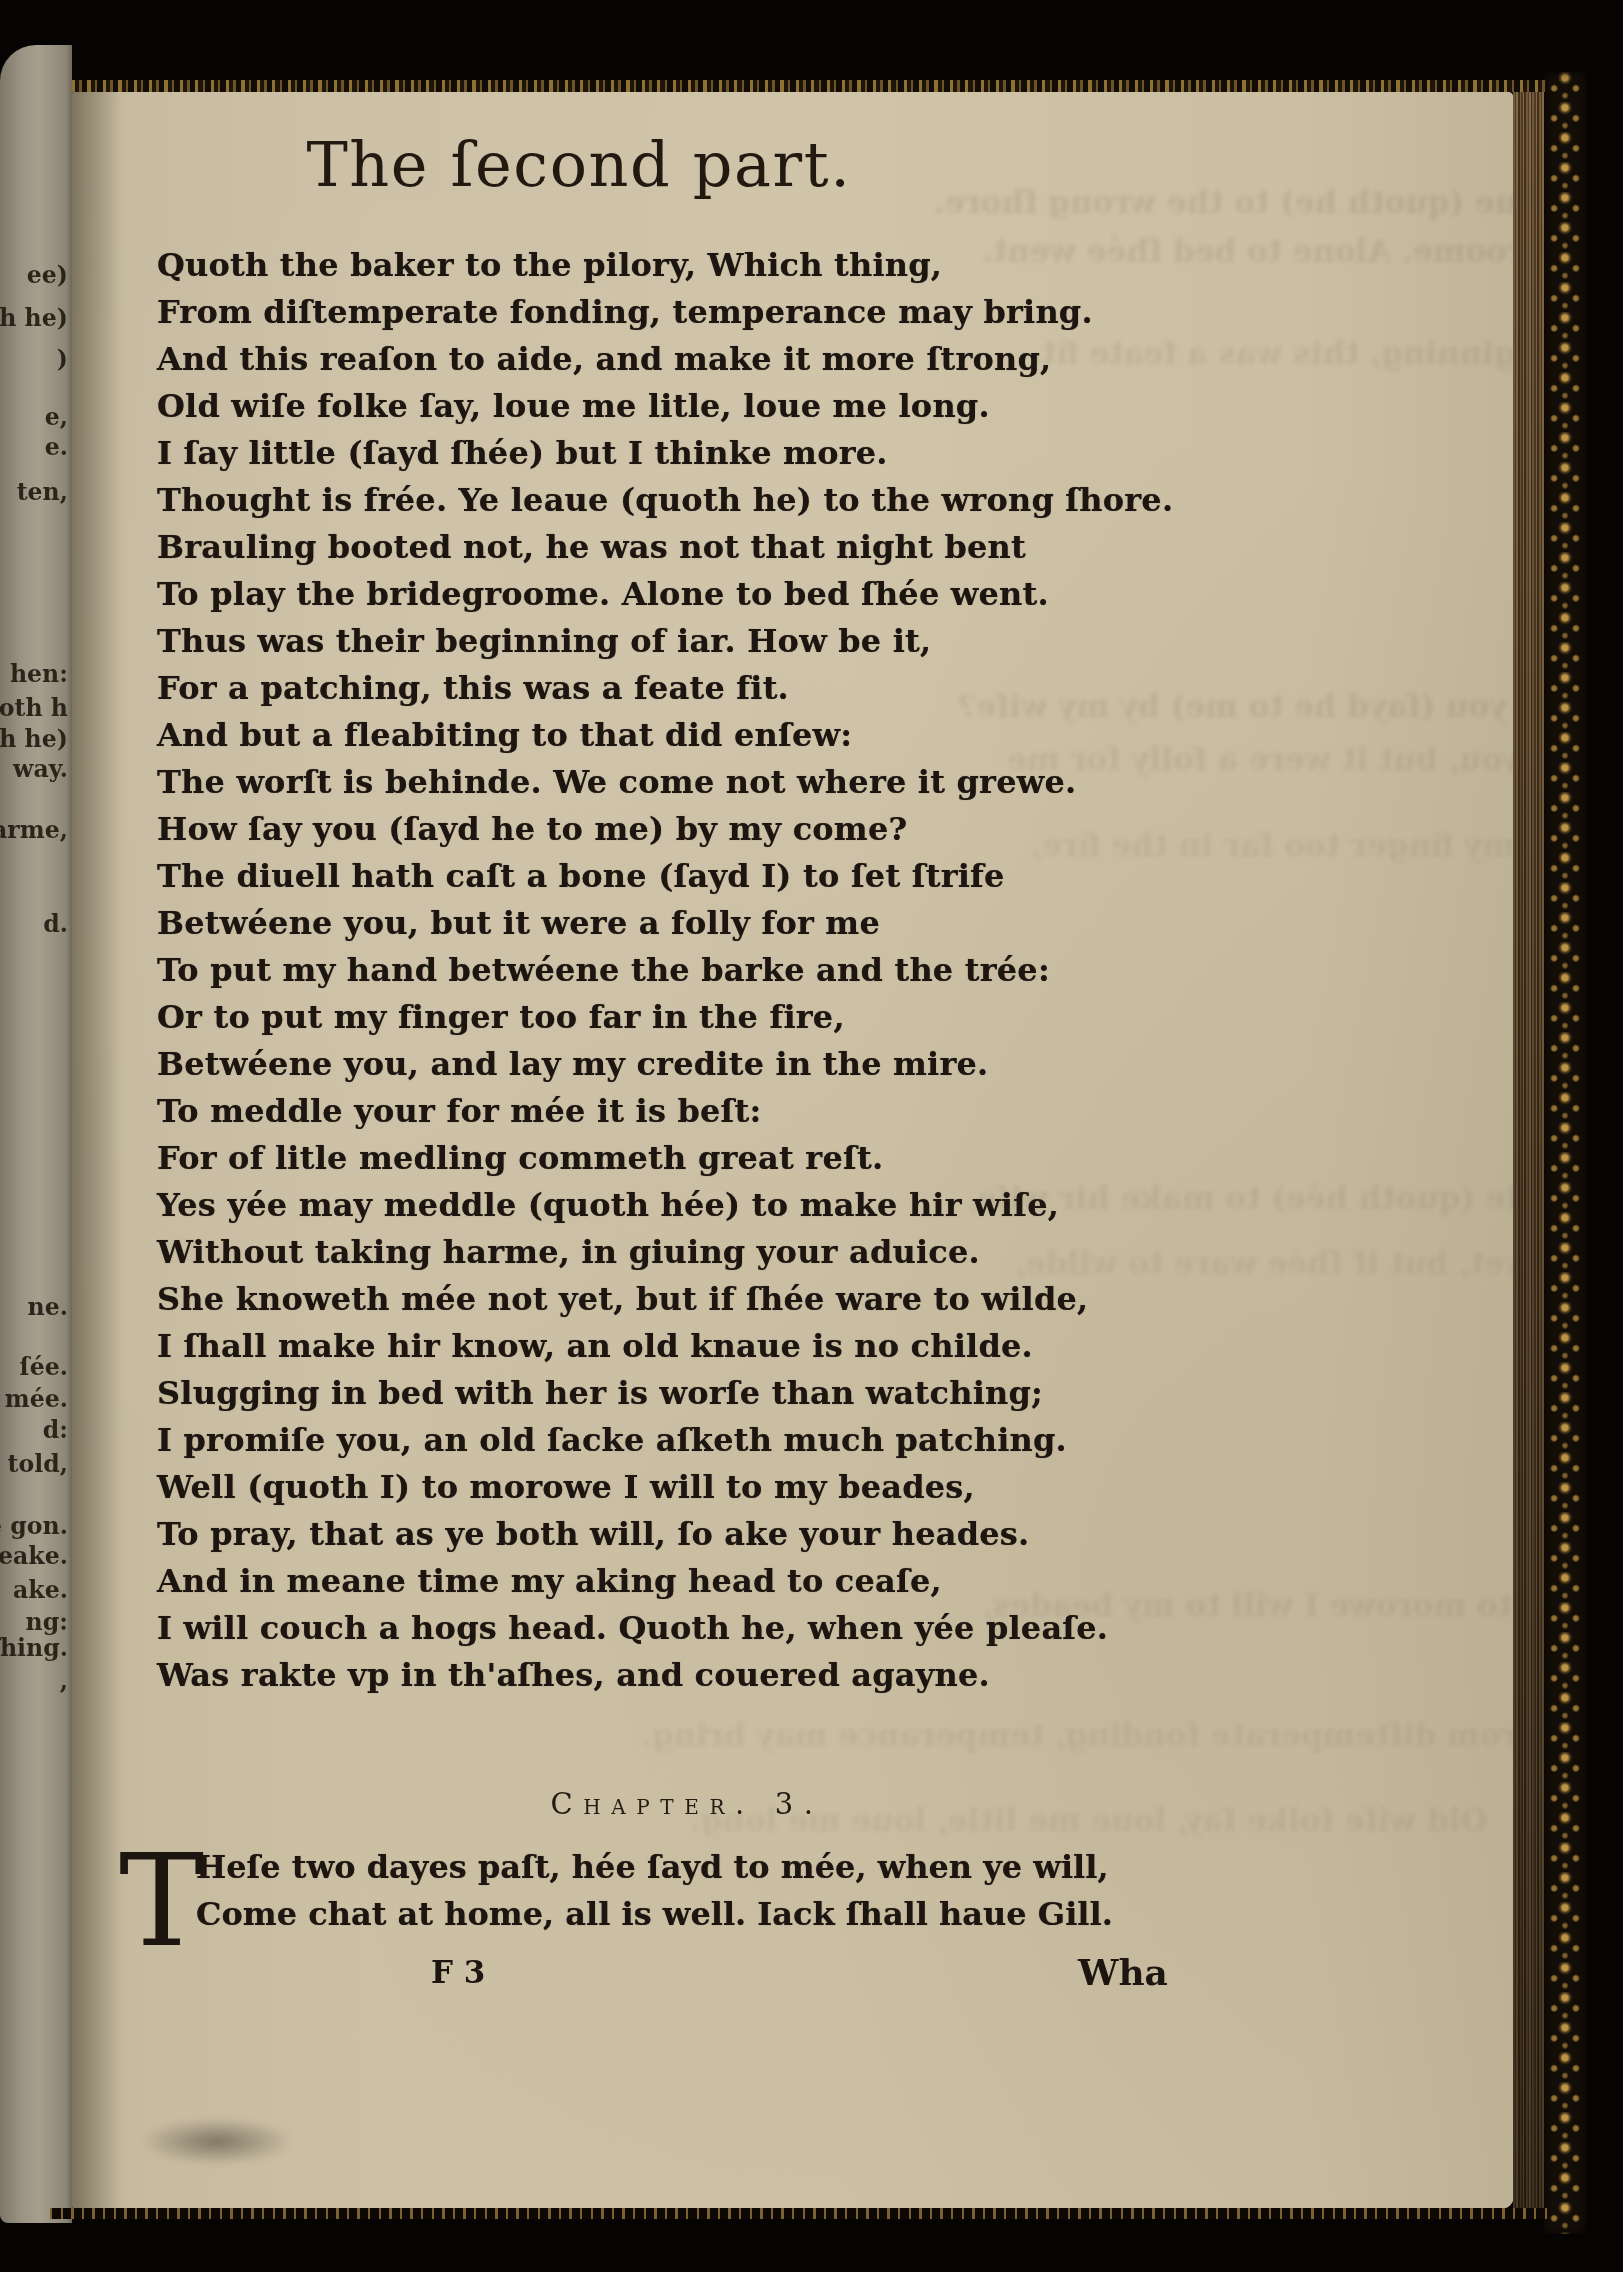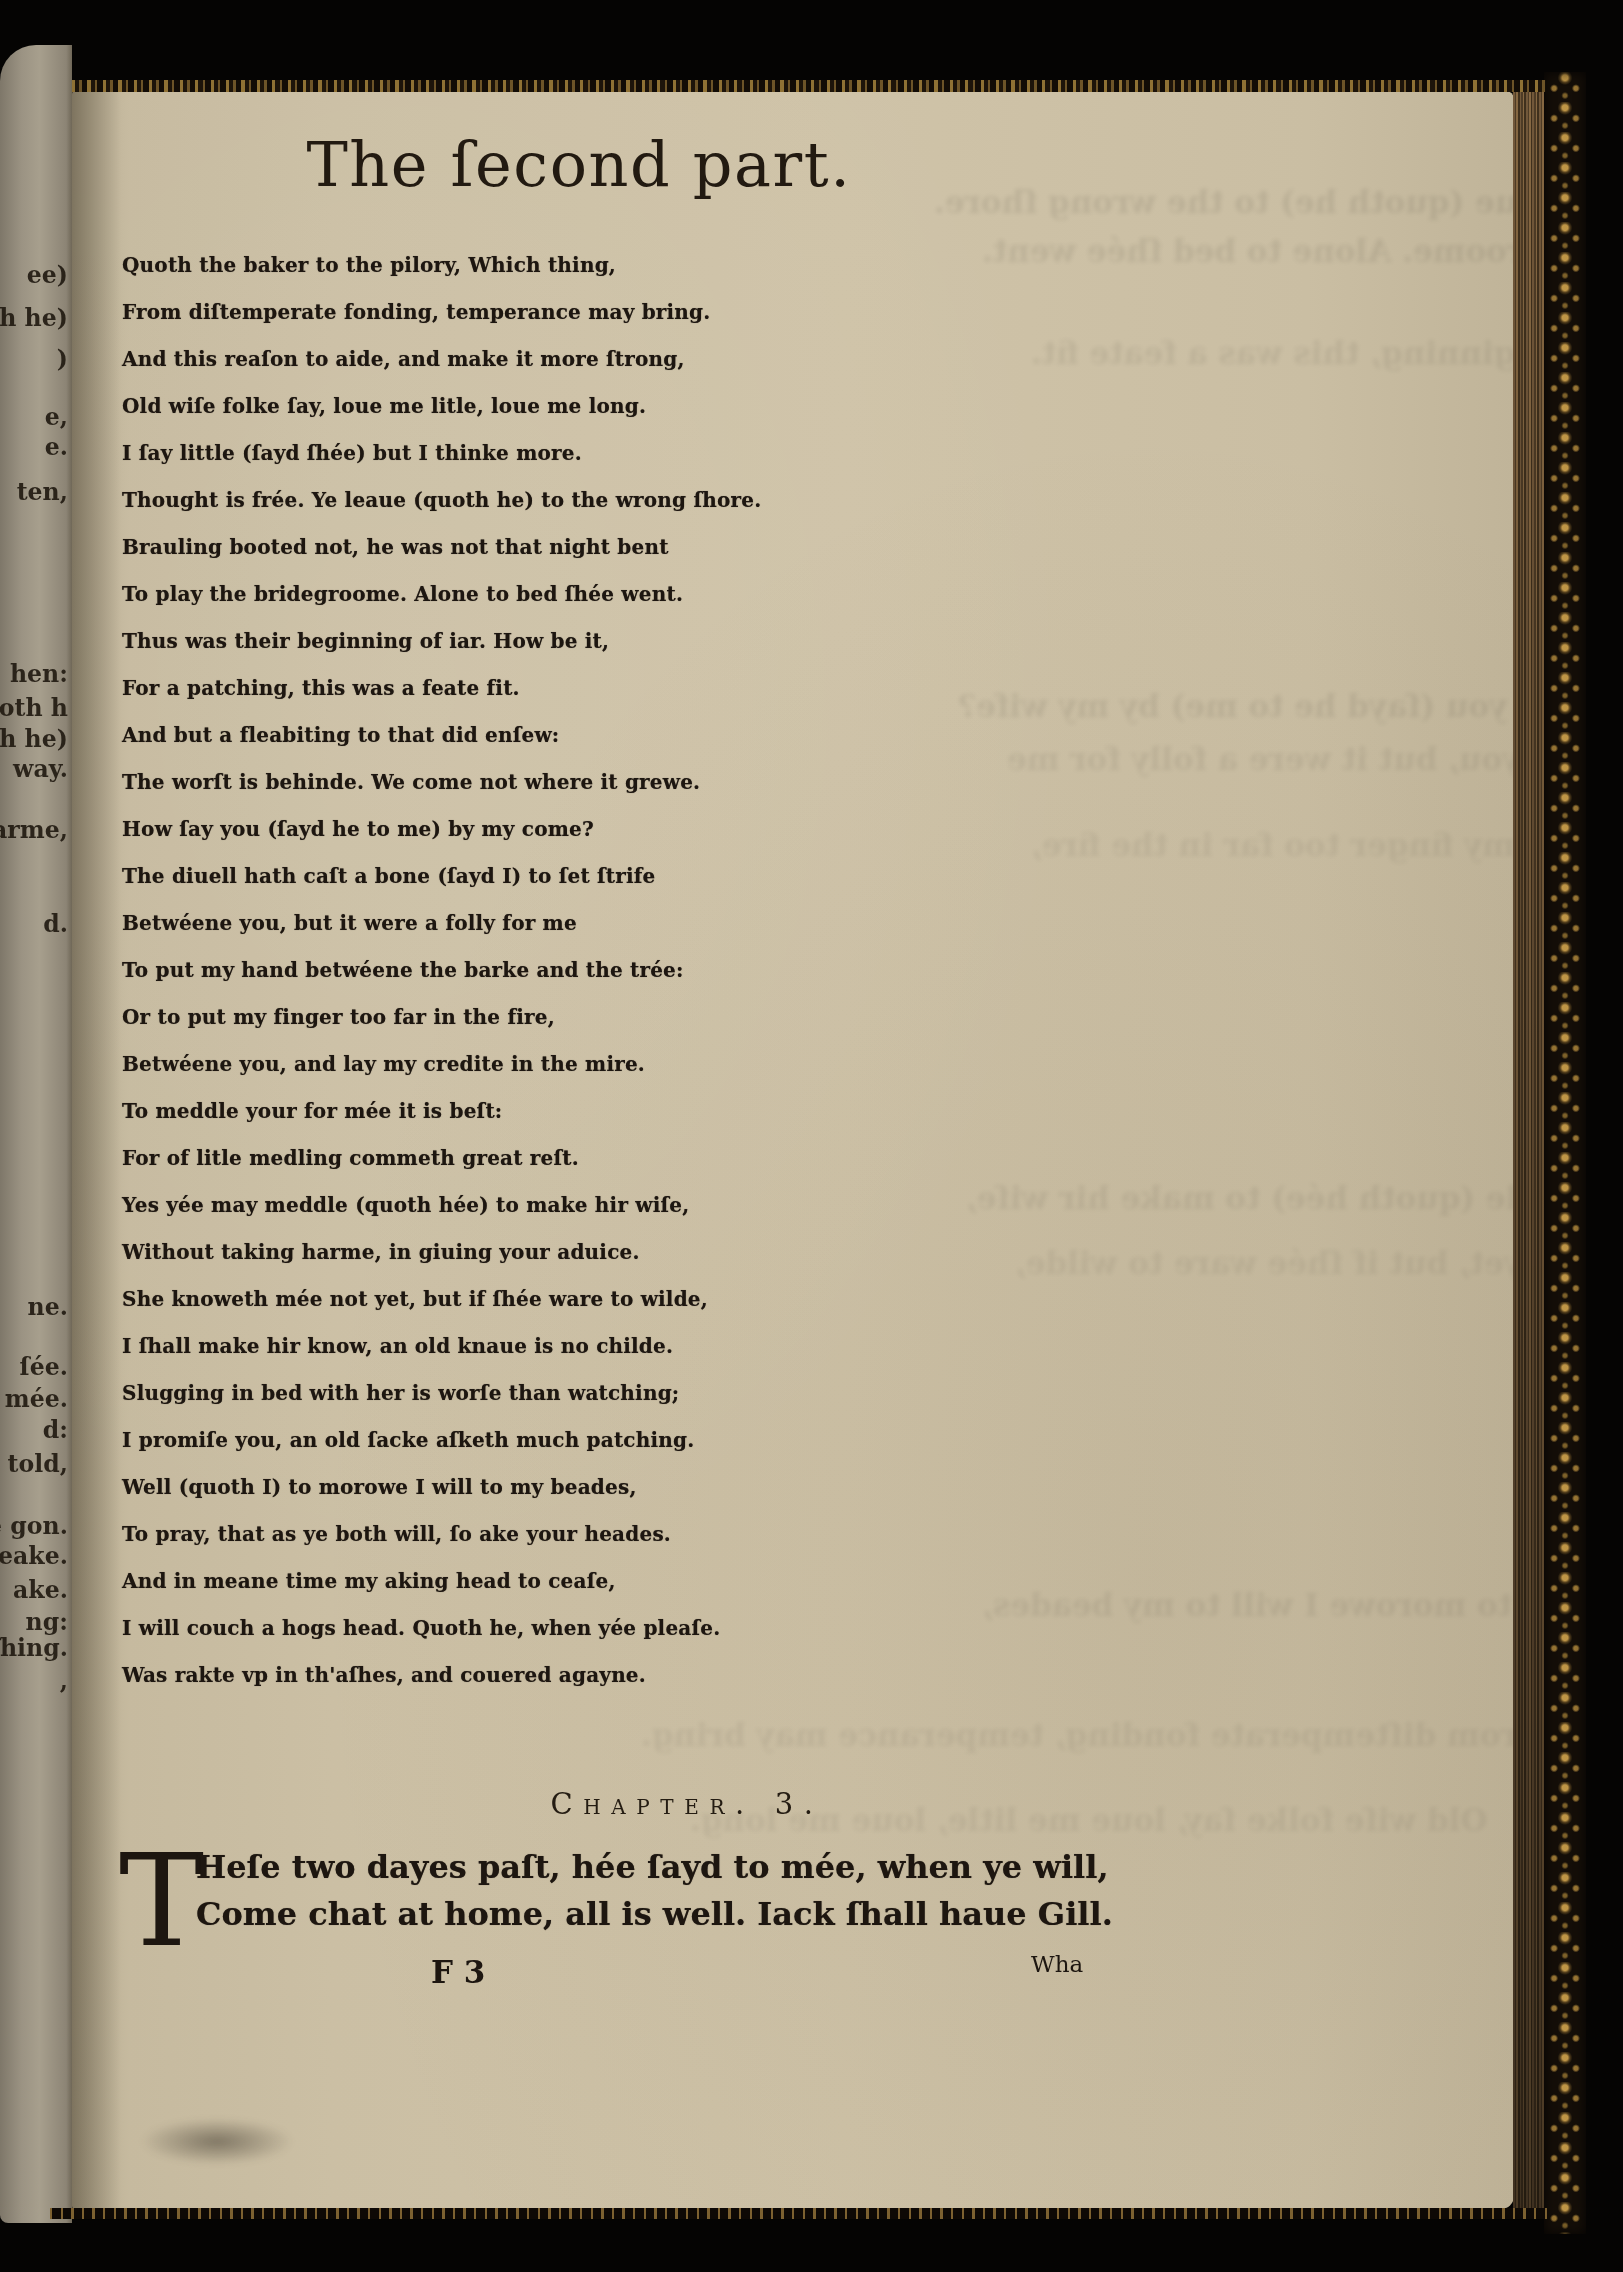--- a/index.html
+++ b/index.html
@@ -44,32 +44,32 @@
       radial-gradient(circle at 76% 16.3px, rgba(176,136,60,.85) 2px, transparent 4.1px),
       radial-gradient(circle at 50% 23.6px, rgba(160,124,52,.75) 1.6px, transparent 3.7px);
     background-size:100% 30px;
     box-shadow:inset 0 0 11.4px rgba(0,0,0,.8);}
 
   
   .heading{position:absolute;left:507px;top:37px;transform:translateX(-50%);
     white-space:nowrap;font-size:62px;letter-spacing:1.6px;color:#221a11;font-weight:400;}
   .poem{position:absolute;left:50px;top:151px;right:73px;}
   .poem-line{height:47px;line-height:47px;white-space:nowrap;
-    font-weight:700;font-size:20px;letter-spacing:0.2px;color:#1d1610;
-    text-shadow:0 0 0.8px rgba(25,19,12,.55);}
+    font-weight:700;font-size:32px;letter-spacing:0.2px;color:#1d1610;
+    text-shadow:0 0 0.8px rgba(25,19,12,.55);margin-left:35px;}
   .chapter{position:absolute;left:615px;top:1696px;transform:translateX(-50%);
     white-space:nowrap;font-variant:small-caps;font-size:29px;letter-spacing:10.6px;color:#241c12;}
   .dropcap{position:absolute;left:47px;top:1746px;font-size:128px;line-height:128px;
     color:#1d1610;font-weight:400;}
   .para-line{position:absolute;left:124px;white-space:nowrap;
     font-weight:700;font-size:32px;color:#1d1610;text-shadow:0 0 0.8px rgba(25,19,12,.55);}
   .para-line.l0{top:1757px;}
   .para-line.l1{top:1804px;}
   .signature{position:absolute;left:359px;top:1863px;font-weight:700;font-size:31px;color:#1d1610;}
-  .catchword{position:absolute;left:959px;top:1860px;font-weight:400;font-size:23px;color:#1d1610;}
+  .catchword{position:absolute;left:1006px;top:1860px;font-weight:700;font-size:36px;color:#1d1610;}
 
   
   .stain{position:absolute;left:68px;top:2027px;width:154px;height:47px;border-radius:50%;
     background:radial-gradient(ellipse, rgba(40,34,26,.45), rgba(40,34,26,0) 70%);filter:blur(3.3px);}
 
   
   .ghost{position:absolute;white-space:nowrap;font-weight:700;font-size:31px;color:#3c372c;
     opacity:.10;filter:blur(2px);transform:scaleX(-1);pointer-events:none;}
 </style>
 </head>

